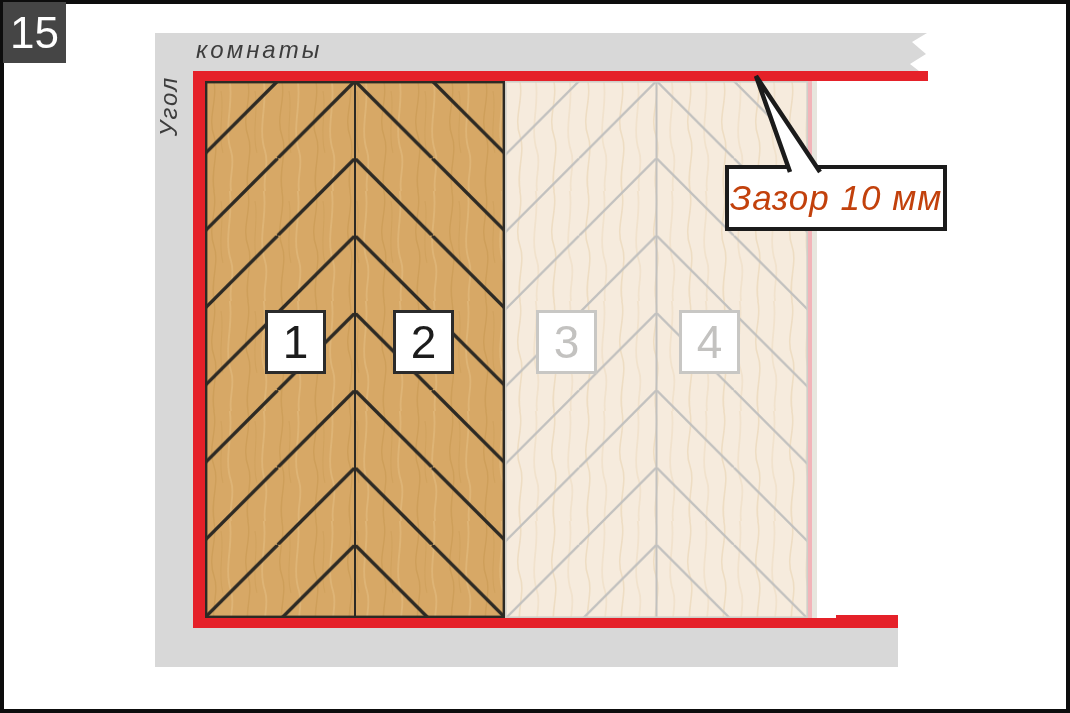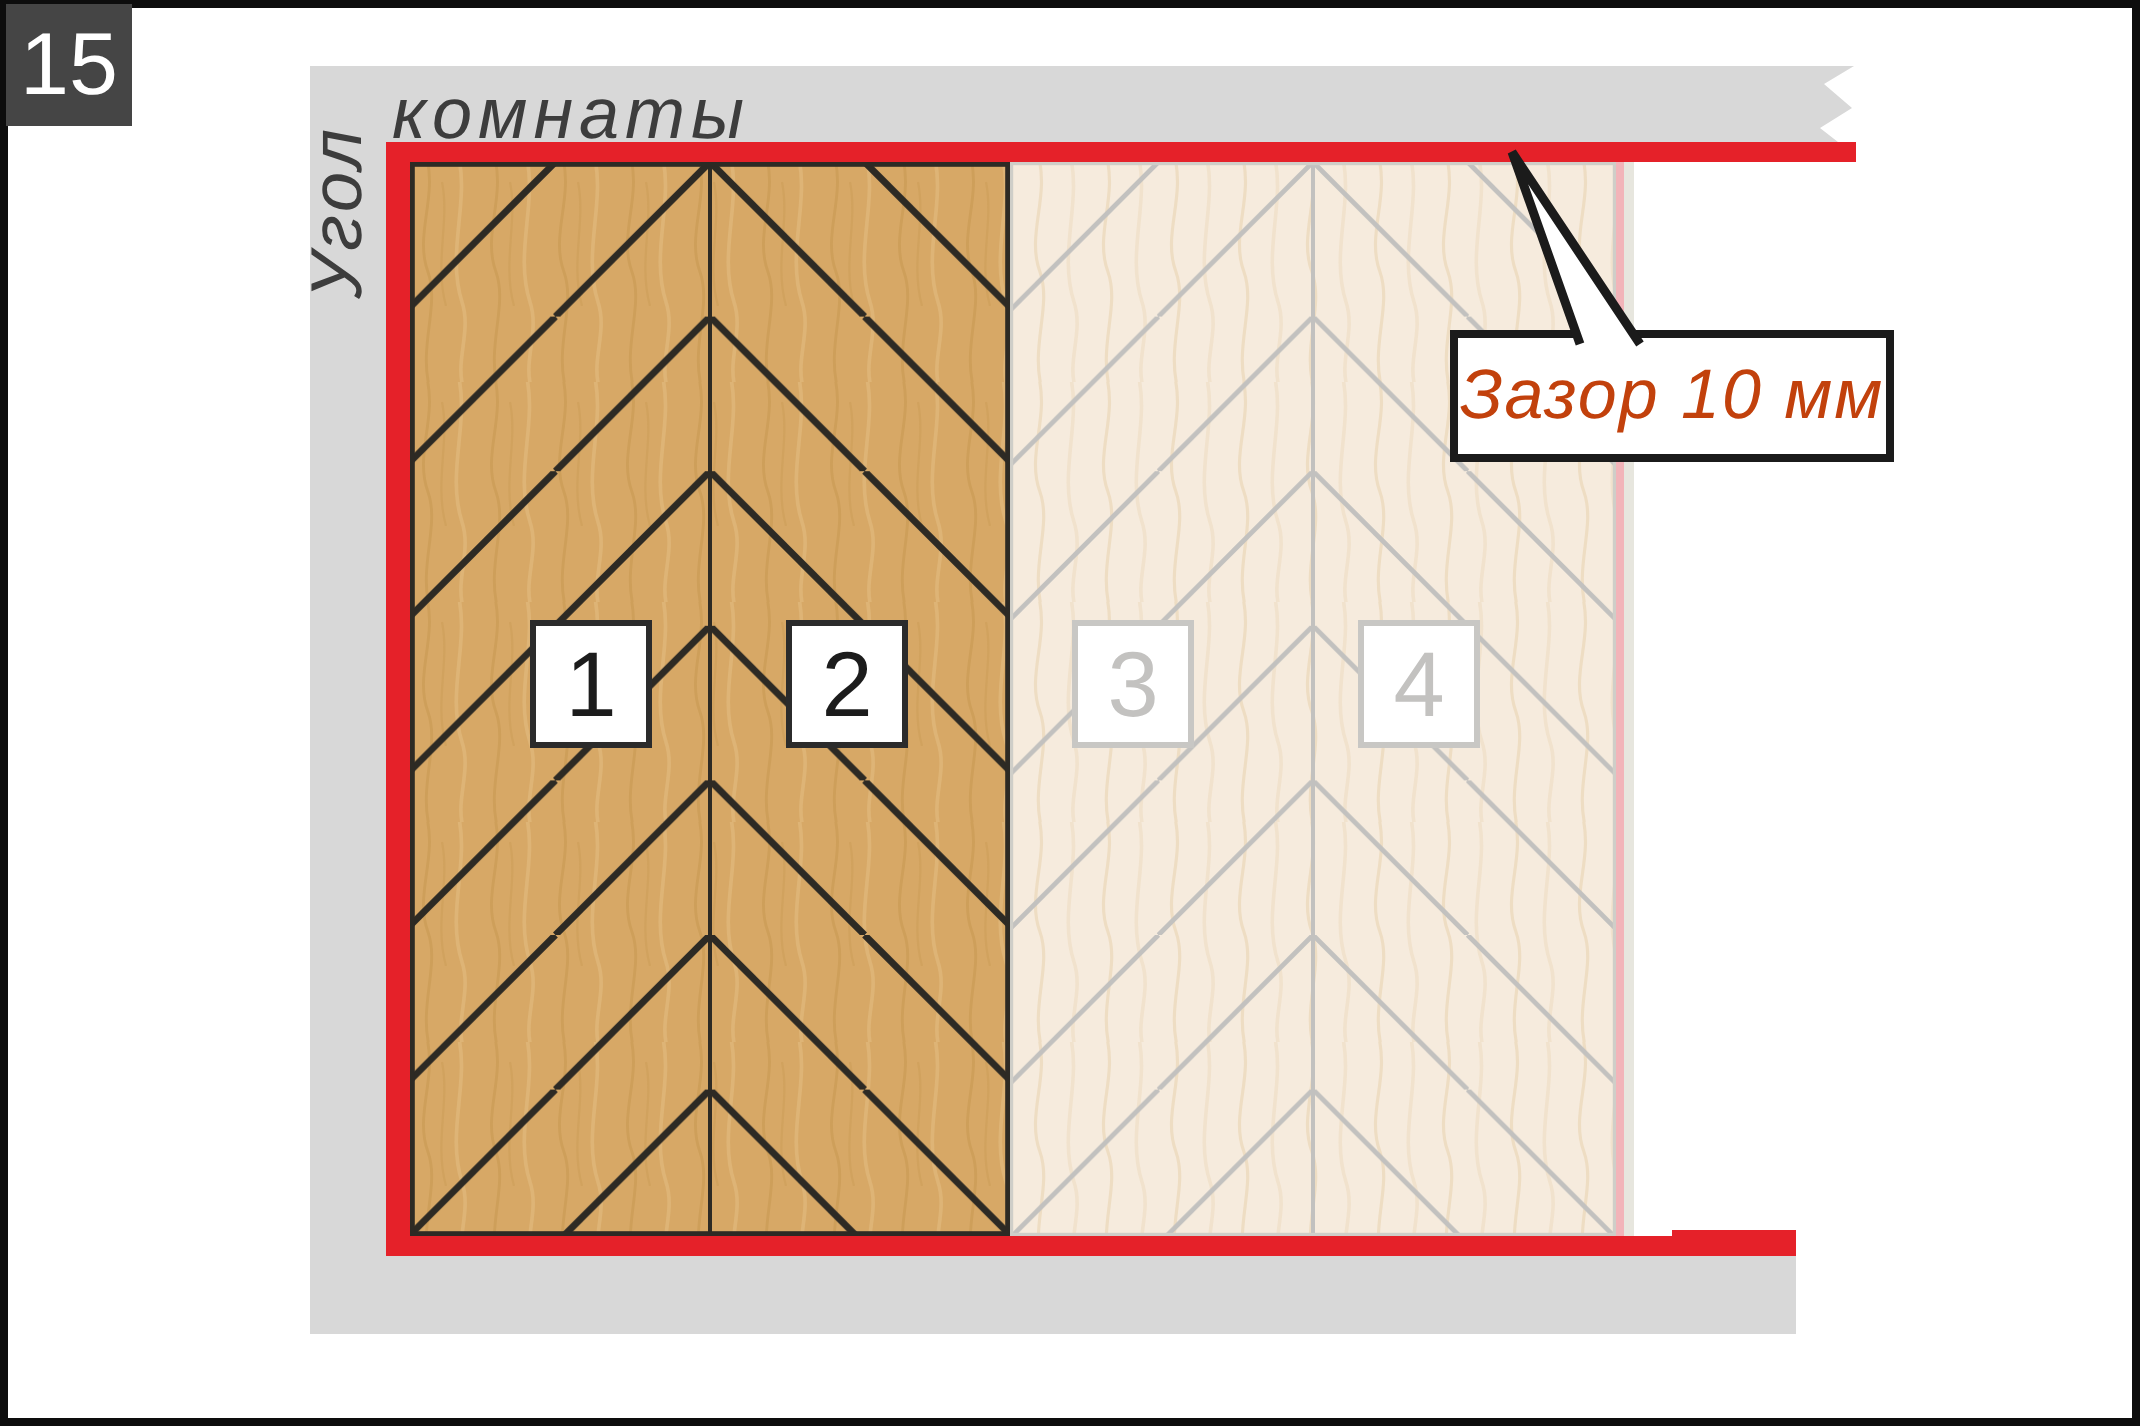--- a/index.html
+++ b/index.html
@@ -34,21 +34,21 @@
     left:155px; top:33px; width:775px; height:38px;
     clip-path:polygon(0 0, 772px 0, 757px 9px, 771px 21px, 755px 31px, 764px 38px, 0 38px);
   }
   .wall-left   { left:155px; top:33px;  width:38px;  height:634px; }
   .wall-bottom { left:155px; top:628px; width:743px; height:39px; }
 
   
   .wall-label {
     position:absolute; z-index:3;
     color:var(--text-dark,#3d3d3d);
-    font-style:italic; font-size:36px; letter-spacing:3px;
+    font-style:italic; font-size:24px; letter-spacing:3px;
     white-space:nowrap;
   }
   .wall-label-h { left:196px; top:36px; }
   .wall-label-v {
     left:148px; top:66px; width:42px; height:80px;
     display:flex; align-items:center; justify-content:center;
     letter-spacing:2px;
   }
   .wall-label-v span { transform:rotate(-90deg); white-space:nowrap; }
 

